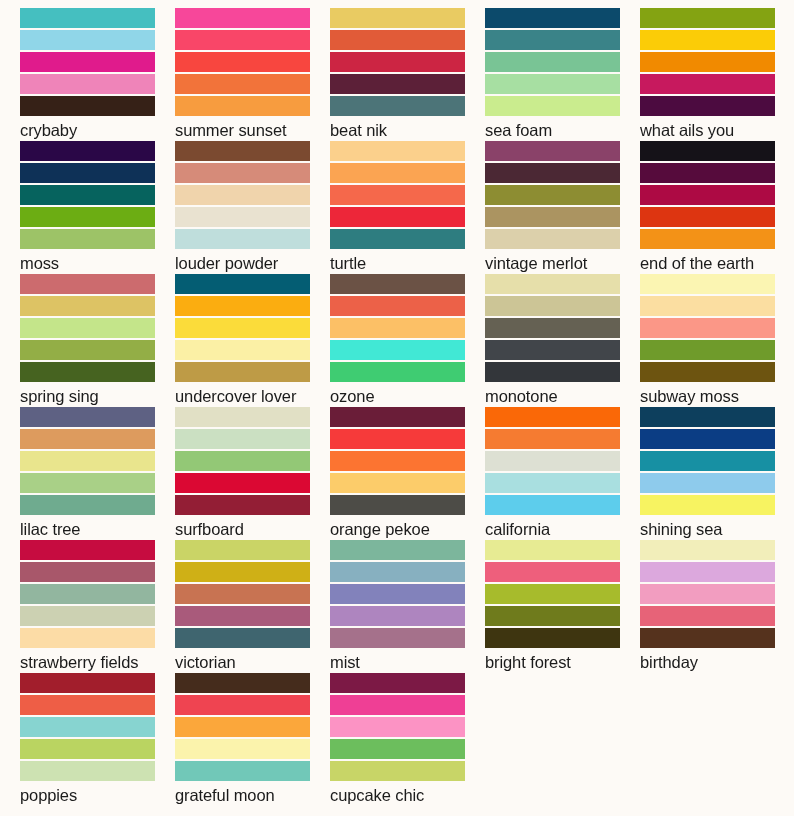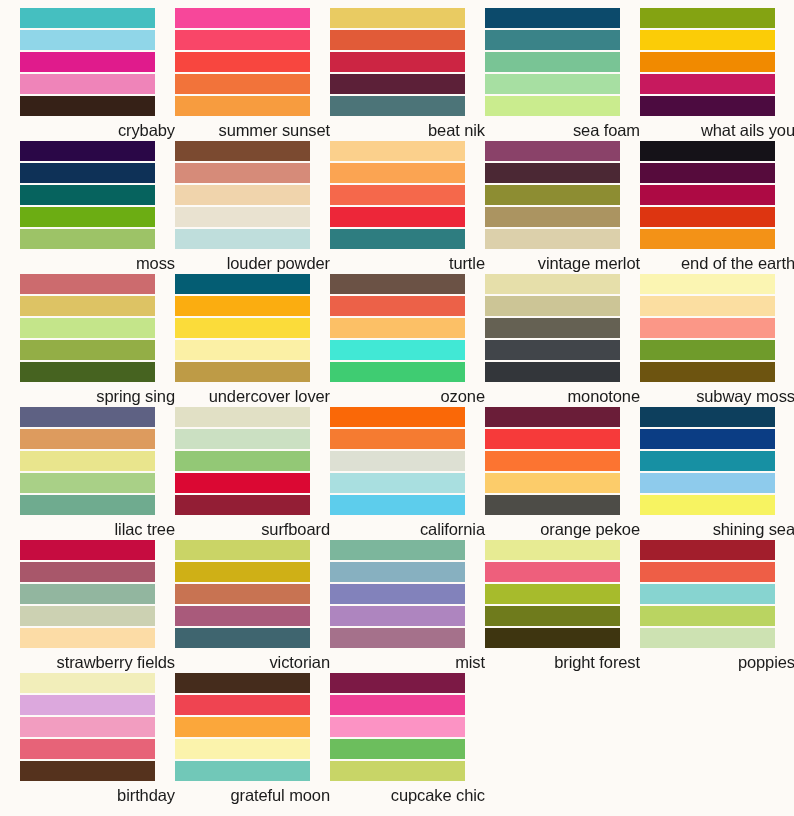--- a/index.html
+++ b/index.html
@@ -22,21 +22,20 @@
     padding: 8px 0 0 20px;
     box-sizing: border-box;
     column-gap: 0;
     row-gap: 0;
   }
   .palette-card {
     width: 155px;
     height: 133px;
     box-sizing: border-box;
     position: relative;
-    text-align: right;
   }
   .swatch-stack {
     width: 135px;
     display: flex;
     flex-direction: column;
     gap: 2px;
   }
   .swatch {
     width: 135px;
     height: 20px;
@@ -219,40 +218,40 @@
         <div class="swatch" style="background: rgb(225, 224, 197);"></div>
         <div class="swatch" style="background: rgb(203, 224, 194);"></div>
         <div class="swatch" style="background: rgb(147, 200, 118);"></div>
         <div class="swatch" style="background: rgb(219, 8, 51);"></div>
         <div class="swatch" style="background: rgb(147, 30, 53);"></div>
       </div>
       <div class="palette-label">surfboard</div>
     </div>
     <div class="palette-card">
       <div class="swatch-stack">
+        <div class="swatch" style="background: rgb(106, 29, 56);"></div>
+        <div class="swatch" style="background: rgb(246, 58, 58);"></div>
+        <div class="swatch" style="background: rgb(252, 116, 49);"></div>
+        <div class="swatch" style="background: rgb(252, 204, 106);"></div>
+        <div class="swatch" style="background: rgb(77, 76, 71);"></div>
+      </div>
+      <div class="palette-label">orange pekoe</div>
+    </div>
+    <div class="palette-card">
+      <div class="swatch-stack">
         <div class="swatch" style="background: rgb(250, 104, 7);"></div>
         <div class="swatch" style="background: rgb(245, 123, 49);"></div>
         <div class="swatch" style="background: rgb(221, 224, 211);"></div>
         <div class="swatch" style="background: rgb(169, 223, 224);"></div>
         <div class="swatch" style="background: rgb(93, 205, 236);"></div>
       </div>
       <div class="palette-label">california</div>
     </div>
     <div class="palette-card">
       <div class="swatch-stack">
-        <div class="swatch" style="background: rgb(106, 29, 56);"></div>
-        <div class="swatch" style="background: rgb(246, 58, 58);"></div>
-        <div class="swatch" style="background: rgb(252, 116, 49);"></div>
-        <div class="swatch" style="background: rgb(252, 204, 106);"></div>
-        <div class="swatch" style="background: rgb(77, 76, 71);"></div>
-      </div>
-      <div class="palette-label">orange pekoe</div>
-    </div>
-    <div class="palette-card">
-      <div class="swatch-stack">
         <div class="swatch" style="background: rgb(13, 63, 93);"></div>
         <div class="swatch" style="background: rgb(11, 61, 132);"></div>
         <div class="swatch" style="background: rgb(23, 144, 163);"></div>
         <div class="swatch" style="background: rgb(142, 203, 236);"></div>
         <div class="swatch" style="background: rgb(247, 243, 97);"></div>
       </div>
       <div class="palette-label">shining sea</div>
     </div>
     <div class="palette-card">
       <div class="swatch-stack">
@@ -289,40 +288,40 @@
         <div class="swatch" style="background: rgb(231, 235, 147);"></div>
         <div class="swatch" style="background: rgb(238, 95, 124);"></div>
         <div class="swatch" style="background: rgb(167, 187, 44);"></div>
         <div class="swatch" style="background: rgb(111, 123, 28);"></div>
         <div class="swatch" style="background: rgb(62, 53, 16);"></div>
       </div>
       <div class="palette-label">bright forest</div>
     </div>
     <div class="palette-card">
       <div class="swatch-stack">
+        <div class="swatch" style="background: rgb(242, 238, 186);"></div>
+        <div class="swatch" style="background: rgb(220, 168, 221);"></div>
+        <div class="swatch" style="background: rgb(242, 157, 192);"></div>
+        <div class="swatch" style="background: rgb(231, 99, 120);"></div>
+        <div class="swatch" style="background: rgb(85, 50, 29);"></div>
+      </div>
+      <div class="palette-label">birthday</div>
+    </div>
+    <div class="palette-card">
+      <div class="swatch-stack">
         <div class="swatch" style="background: rgb(162, 30, 44);"></div>
         <div class="swatch" style="background: rgb(238, 94, 70);"></div>
         <div class="swatch" style="background: rgb(135, 212, 208);"></div>
         <div class="swatch" style="background: rgb(186, 212, 97);"></div>
         <div class="swatch" style="background: rgb(205, 226, 178);"></div>
       </div>
       <div class="palette-label">poppies</div>
     </div>
     <div class="palette-card">
       <div class="swatch-stack">
-        <div class="swatch" style="background: rgb(242, 238, 186);"></div>
-        <div class="swatch" style="background: rgb(220, 168, 221);"></div>
-        <div class="swatch" style="background: rgb(242, 157, 192);"></div>
-        <div class="swatch" style="background: rgb(231, 99, 120);"></div>
-        <div class="swatch" style="background: rgb(85, 50, 29);"></div>
-      </div>
-      <div class="palette-label">birthday</div>
-    </div>
-    <div class="palette-card">
-      <div class="swatch-stack">
         <div class="swatch" style="background: rgb(69, 44, 28);"></div>
         <div class="swatch" style="background: rgb(239, 68, 81);"></div>
         <div class="swatch" style="background: rgb(251, 167, 59);"></div>
         <div class="swatch" style="background: rgb(251, 243, 172);"></div>
         <div class="swatch" style="background: rgb(113, 200, 184);"></div>
       </div>
       <div class="palette-label">grateful moon</div>
     </div>
     <div class="palette-card">
       <div class="swatch-stack">

